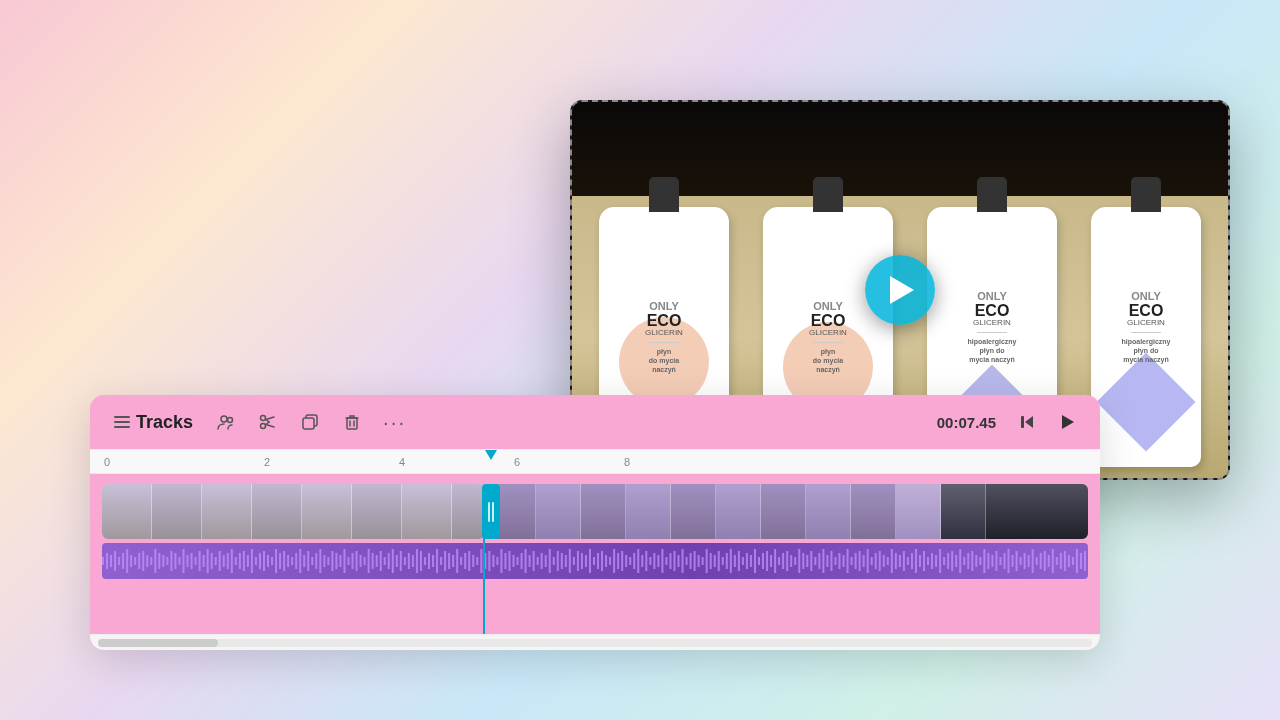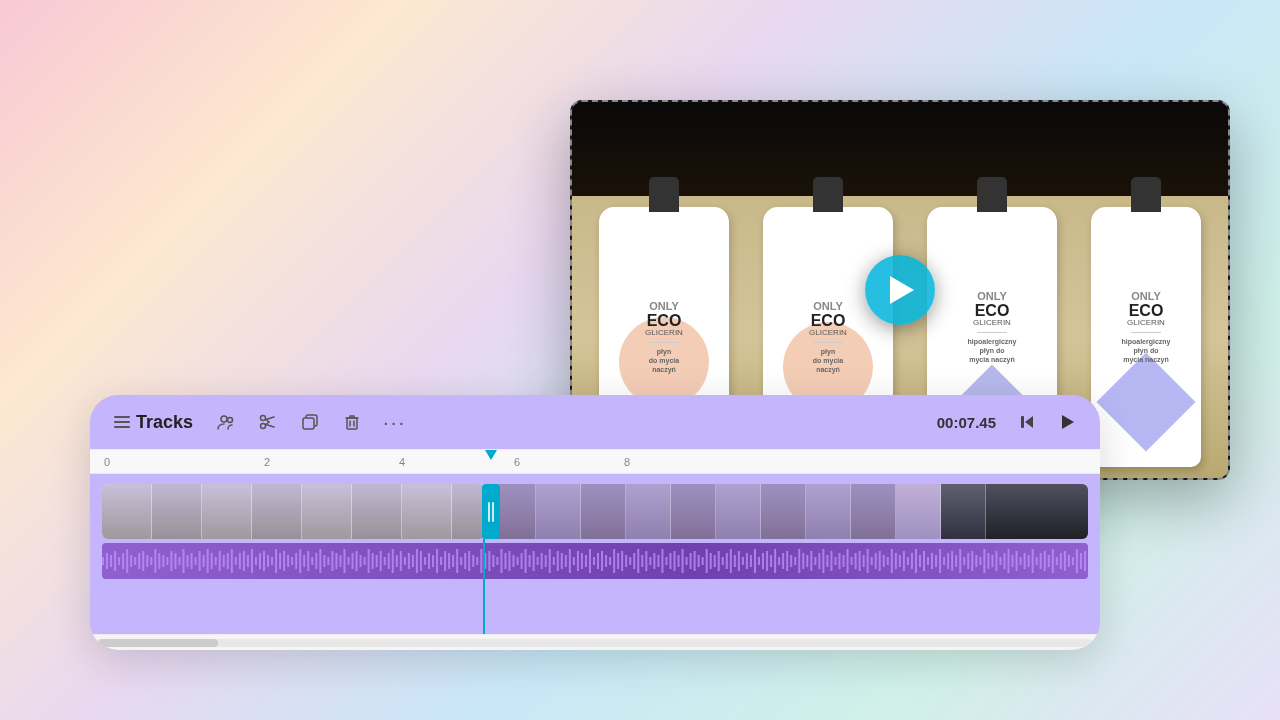--- a/index.html
+++ b/index.html
@@ -140,22 +140,22 @@
       border-left: 24px solid white;
       margin-left: 4px;
     }
 
     
     .timeline-panel {
       position: absolute;
       bottom: 70px;
       left: 90px;
       width: 1010px;
-      background: #c4b5fd;
-      border-radius: 28px;
+      background: #f9a8d4;
+      border-radius: 14px;
       padding: 0;
       box-shadow: 0 10px 40px rgba(0,0,0,0.15);
       overflow: hidden;
     }
 
     
     .toolbar {
       display: flex;
       align-items: center;
       padding: 10px 16px;

